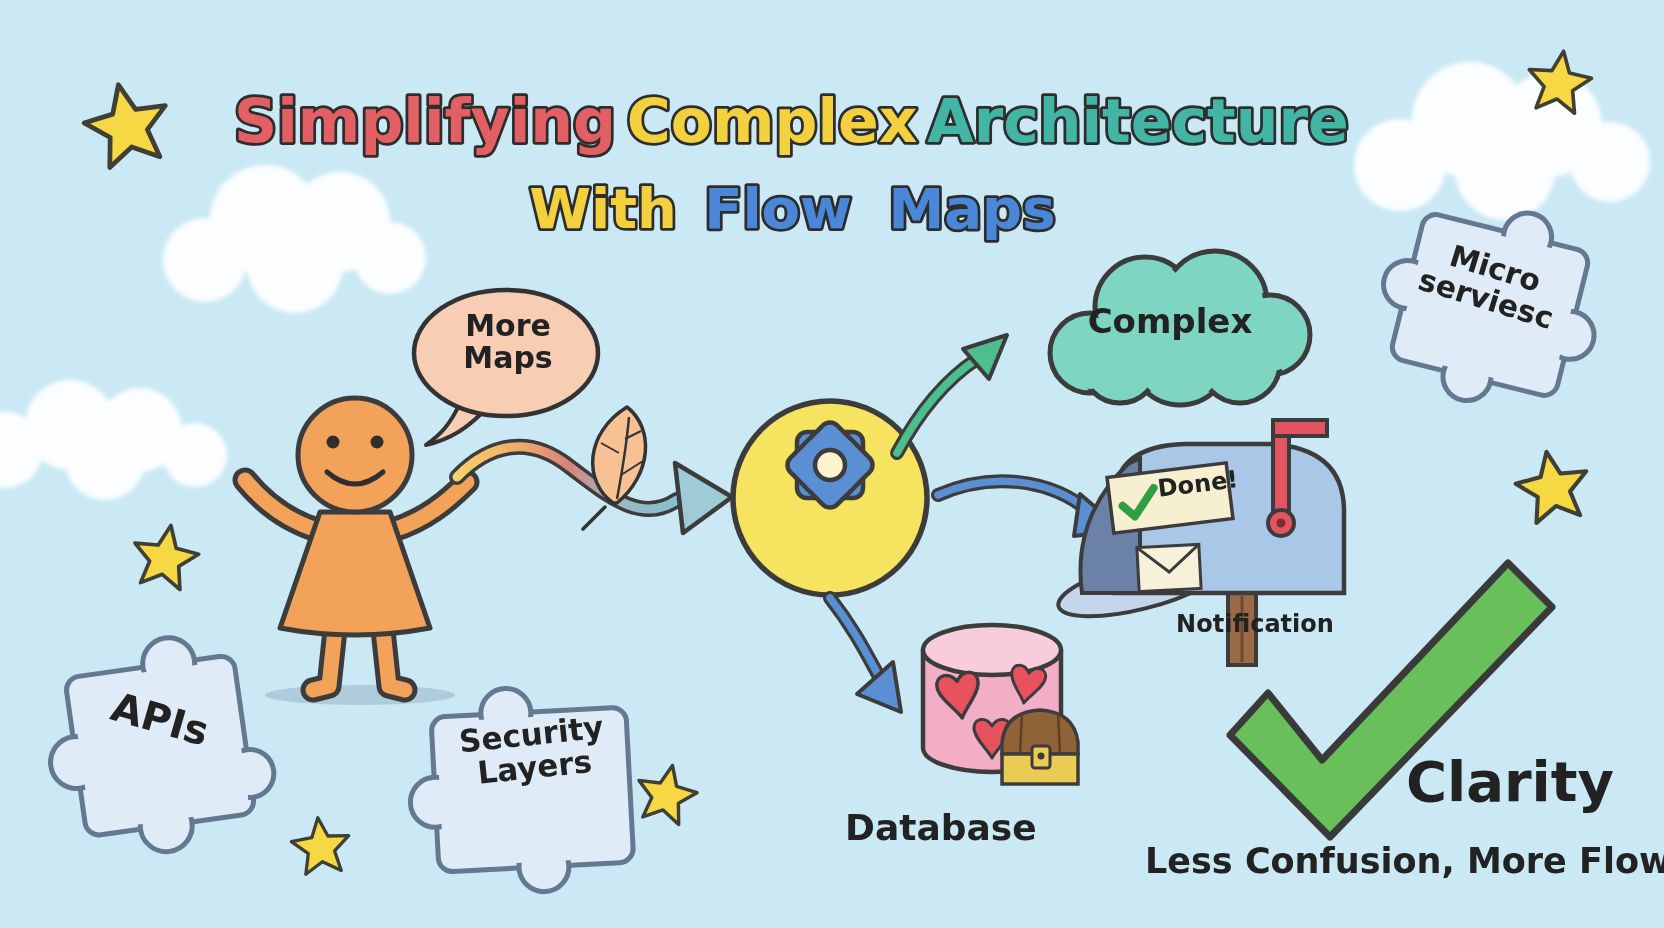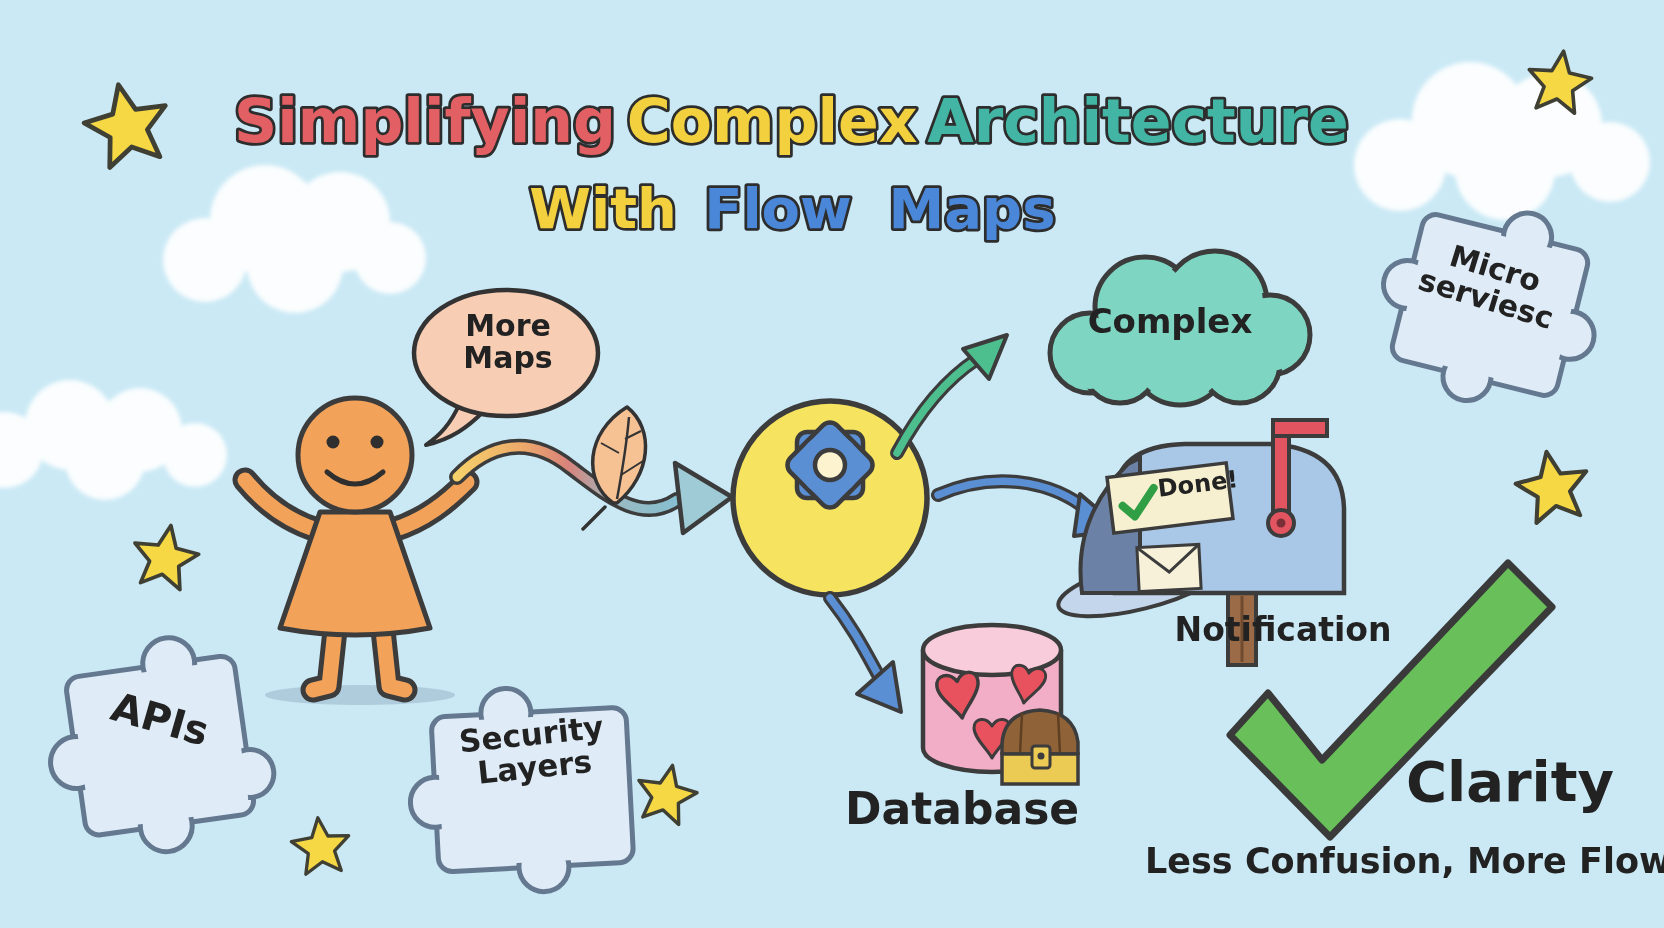--- a/index.html
+++ b/index.html
@@ -199,39 +199,39 @@
       <path d="M 92 92 l 11 12 l 22 -26" stroke="#2f9e44" stroke-width="8" fill="none" stroke-linecap="round" stroke-linejoin="round"></path>
     </g>
     <g>
       <rect x="243" y="12" width="16" height="100" fill="#e25560" stroke="#3c3c3c" stroke-width="4"></rect>
       <rect x="243" y="12" width="54" height="16" fill="#e25560" stroke="#3c3c3c" stroke-width="4"></rect>
       <circle cx="251" cy="115" r="13" fill="#e25560" stroke="#3c3c3c" stroke-width="4"></circle>
       <circle cx="251" cy="115" r="4.5" fill="#7a2e35"></circle>
     </g>
   </svg>
   <div class="lbl" style="left:1148px;top:472px;width:100px;font-size:24px;transform:rotate(-7deg)">Done!</div>
-  <div class="lbl" style="left:1168px;top:612px;width:230px;font-size:33px">Notification</div>
+  <div class="lbl" style="left:1140px;top:612px;width:230px;font-size:24px">Notification</div>
 
   <svg class="abs" style="left:900px;top:600px" width="200" height="195" viewBox="0 0 200 195">
     <path d="M 23 50 L 23 148 A 69 24 0 0 0 161 148 L 161 50" fill="#f2aec6" stroke="#3c3c3c" stroke-width="4.5"></path>
     <ellipse cx="92" cy="50" rx="69" ry="25" fill="#f8ccdb" stroke="#3c3c3c" stroke-width="4.5"></ellipse>
     <g fill="#e8525e" stroke="#3c3c3c" stroke-width="3" stroke-linejoin="round">
       <path transform="translate(60,102) scale(1.15) rotate(-8)" d="M 0 14 C -4 6 -18 -6 -18 -16 C -18 -26 -6 -28 0 -18 C 6 -28 18 -26 18 -16 C 18 -6 4 6 0 14 Z"></path>
       <path transform="translate(126,90) scale(0.95) rotate(10)" d="M 0 14 C -4 6 -18 -6 -18 -16 C -18 -26 -6 -28 0 -18 C 6 -28 18 -26 18 -16 C 18 -6 4 6 0 14 Z"></path>
       <path transform="translate(92,144)" d="M 0 14 C -4 6 -18 -6 -18 -16 C -18 -26 -6 -28 0 -18 C 6 -28 18 -26 18 -16 C 18 -6 4 6 0 14 Z"></path>
     </g>
     <g transform="translate(100,108)">
       <path d="M 2 36 Q 4 4 40 2 Q 74 4 78 34 L 78 46 L 2 46 Z" fill="#8f6238" stroke="#3c3c3c" stroke-width="3.5" stroke-linejoin="round"></path>
       <path d="M 22 5 L 20 46 M 58 5 L 60 46" stroke="#5f3f22" stroke-width="2.5" fill="none"></path>
       <rect x="2" y="46" width="76" height="30" fill="#eccb55" stroke="#3c3c3c" stroke-width="3.5"></rect>
       <rect x="32" y="38" width="18" height="22" rx="3" fill="#eccb55" stroke="#3c3c3c" stroke-width="3"></rect>
       <circle cx="41" cy="48" r="3.5" fill="#3c3c3c"></circle>
     </g>
   </svg>
-  <div class="lbl" style="left:845px;top:785px;width:190px;font-size:44px">Database</div>
+  <div class="lbl" style="left:845px;top:809px;width:190px;font-size:36px">Database</div>
 
   <svg class="abs" style="left:30px;top:620px" width="270" height="250" viewBox="0 0 270 250">
     <g transform="rotate(-8 135 125)">
       <g fill="#dfecf7" stroke="#64788f" stroke-width="5">
         <rect x="45" y="45" width="170" height="160" rx="14"></rect>
         <circle cx="150" cy="45" r="26"></circle>
           <circle cx="45" cy="130" r="26"></circle>
           <circle cx="125" cy="205" r="26"></circle>
           <circle cx="215" cy="165" r="24"></circle>
       </g>

